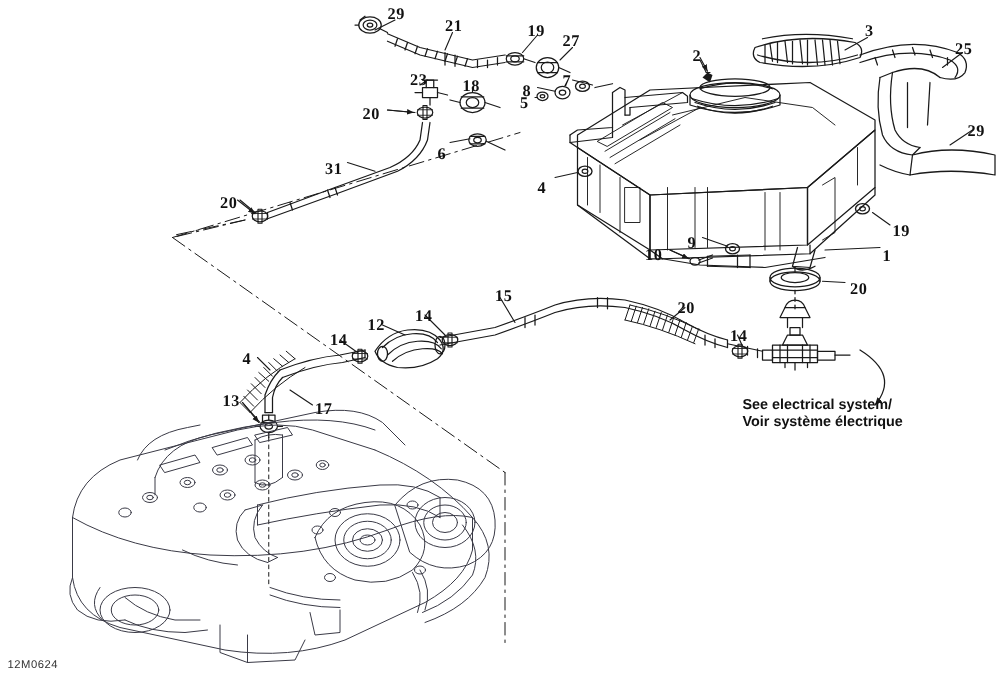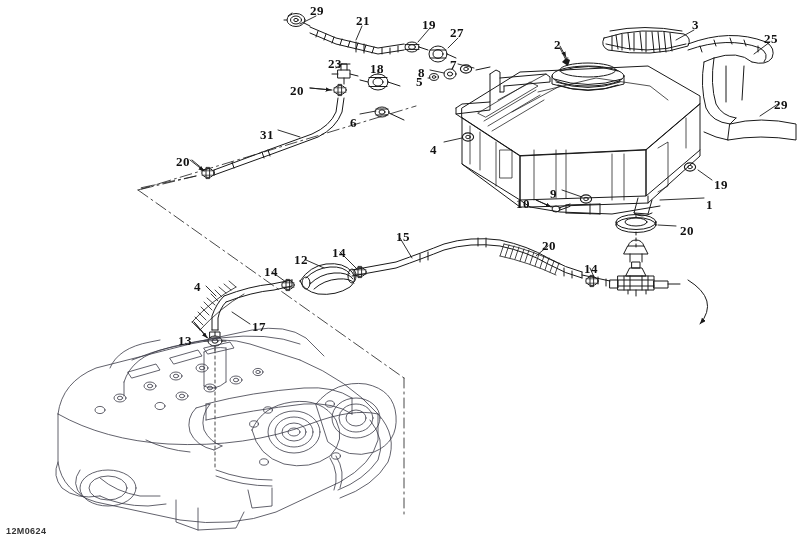--- a/index.html
+++ b/index.html
@@ -27,21 +27,21 @@
     font-weight:700;
     font-size:11.5px;
     color:#111;
     line-height:1.22;
     white-space:nowrap;
   }
   .plate{
     position:absolute;
     font-family:"Liberation Sans", sans-serif;
     font-size:9px;
-    font-weight:700;
+    font-weight:400;
     color:#333;
     letter-spacing:0.4px;
   }
 </style>
 </head>
 <body>
 
 <div id="sheet">
 
   <svg id="art" viewBox="0 0 800 543" xmlns="http://www.w3.org/2000/svg">
@@ -487,21 +487,23 @@
   <div class="callout" style="left:550px;top:187px">9</div>
   <div class="callout" style="left:516px;top:197px">10</div>
   <div class="callout" style="left:680px;top:224px">20</div>
   <div class="callout" style="left:396px;top:230px">15</div>
   <div class="callout" style="left:542px;top:239px">20</div>
   <div class="callout" style="left:332px;top:246px">14</div>
   <div class="callout" style="left:294px;top:253px">12</div>
   <div class="callout" style="left:584px;top:262px">14</div>
   <div class="callout" style="left:264px;top:265px">14</div>
   <div class="callout" style="left:194px;top:280px">4</div>
-  <div class="callout" style="left:178px;top:334px">13</div>
+  <div class="callout" style="left:178px;top:314px">13</div>
   <div class="callout" style="left:252px;top:320px">17</div>
 
   <div class="note" style="left:594px;top:317px">
+    <div>See electrical system/</div>
+    <div>Voir système électrique</div>
   </div>
 
   <div class="plate" style="left:6px;top:526px">12M0624</div>
 
 </div>
 
 </body></html>

